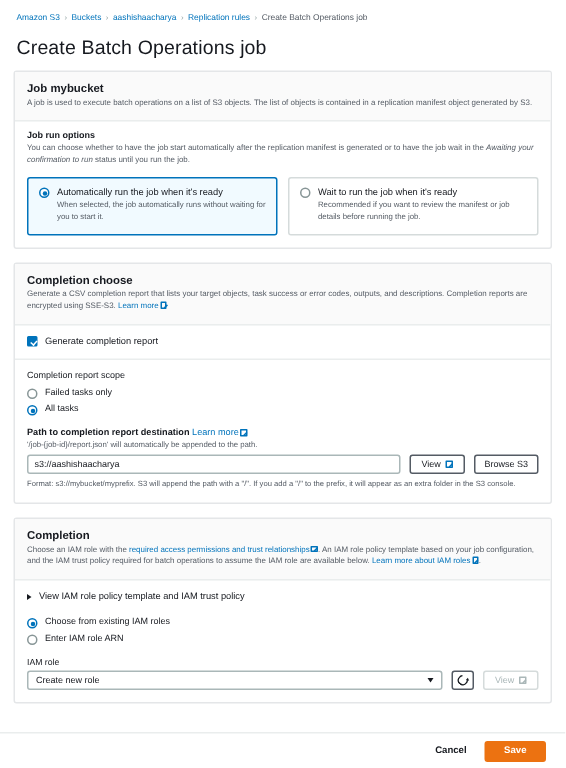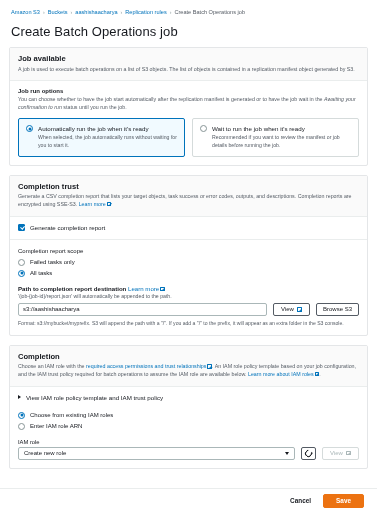--- a/index.html
+++ b/index.html
@@ -105,21 +105,21 @@
     <span class="crumb-sep">›</span>
     <span class="crumb-link">Replication rules</span>
     <span class="crumb-sep">›</span>
     <span class="crumb-cur">Create Batch Operations job</span>
   </div>
 
   <h1 class="page-title">Create Batch Operations job</h1>
 
   <div class="card">
     <div class="card-head">
-      <div class="card-title">Job available</div>
+      <div class="card-title">Job mybucket</div>
       <div class="card-desc">A job is used to execute batch operations on a list of S3 objects. The list of objects is contained in a replication manifest object generated by S3.</div>
     </div>
     <div class="card-body">
       <div class="sub-label">Job run options</div>
       <div class="sub-desc">
         <span>You can choose whether to have the job start automatically after the replication manifest is generated or to have the job wait in the</span>
         <i>Awaiting your confirmation to run</i>
         <span>status until you run the job.</span>
       </div>
 
@@ -137,21 +137,21 @@
             <div class="opt-text-title">Wait to run the job when it's ready</div>
             <div class="opt-text-desc">Recommended if you want to review the manifest or job details before running the job.</div>
           </div>
         </div>
       </div>
     </div>
   </div>
 
   <div class="card">
     <div class="card-head">
-      <div class="card-title">Completion trust</div>
+      <div class="card-title">Completion choose</div>
       <div class="card-desc">
         <span>Generate a CSV completion report that lists your target objects, task success or error codes, outputs, and descriptions. Completion reports are encrypted using SSE-S3.</span>
         <a class="link">Learn more</a><span class="ext"></span>
       </div>
     </div>
     <div class="card-body">
 
       <div class="check-line">
         <div class="cbx on"></div>
         <span class="txt">Generate completion report</span>

